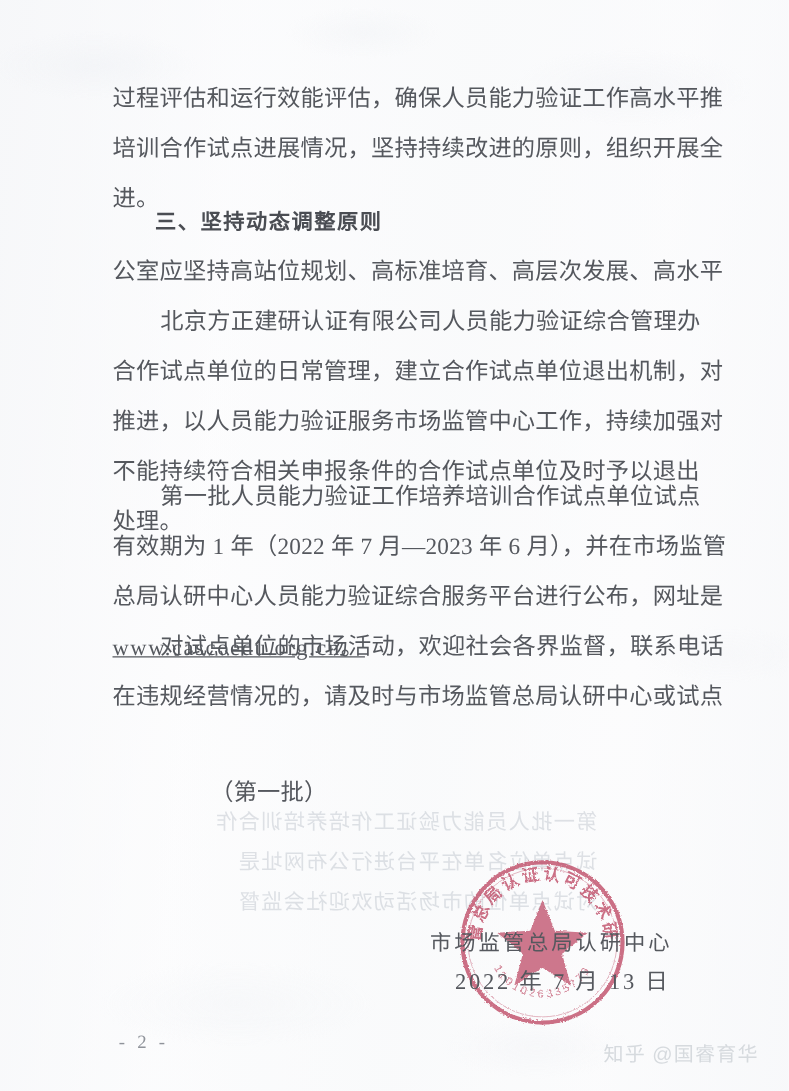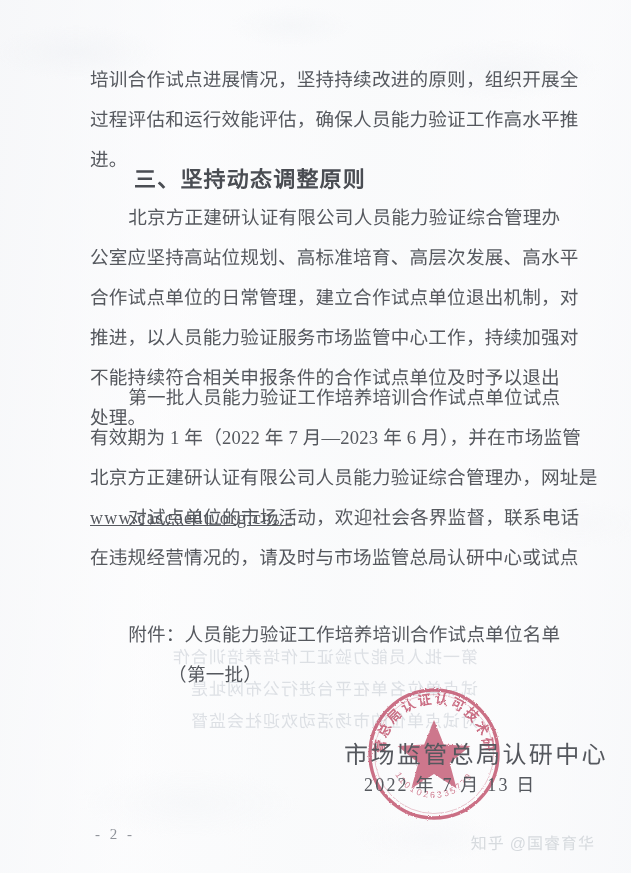--- a/index.html
+++ b/index.html
@@ -83,23 +83,23 @@
   .para .ln {
     display: block;
     white-space: nowrap;
   }
 
   .indent2 { padding-left: 2.05em; }
 
   .heading {
     position: absolute;
     left: 90px;
-    font-family: Liberation Serif, serif;
+    font-family: Liberation Mono, monospace;
     font-weight: bold;
-    font-size: 22px;
+    font-size: 17px;
     line-height: 34px;
     color: #4a4d53;
     letter-spacing: 1.2px;
     padding-left: 2.0em;
   }
 
   .mono-url {
     font-family: "Liberation Serif", "DejaVu Serif", serif;
     letter-spacing: 1.3px;
     font-size: 18px;
@@ -122,27 +122,26 @@
   
   .sigblock {
     position: absolute;
     left: 330px;
     top: 740px;
     width: 230px;
     text-align: left;
     z-index: 4;
   }
   .sig-org {
-    font-size: 24px;
+    font-size: 17px;
     line-height: 30px;
     letter-spacing: 2.4px;
     color: #55585e;
     white-space: nowrap;
     padding-left: 14px;
-    text-align: right;
   }
   .sig-date {
     font-size: 18px;
     line-height: 30px;
     letter-spacing: 2.2px;
     color: #55585e;
     white-space: nowrap;
     padding-left: 34px;
   }
 
@@ -163,21 +162,21 @@
   .pagenum {
     position: absolute;
     left: 95px;
     top: 826px;
     font-size: 15px;
     letter-spacing: 3px;
     color: #8f939a;
   }
   .watermark {
     position: absolute;
-    right: 36px;
+    right: 24px;
     top: 830px;
     font-family: "Liberation Sans", "DejaVu Sans", sans-serif;
     font-size: 16px;
     color: #d6dade;
     letter-spacing: 1px;
     white-space: nowrap;
   }
   .wm-logo { margin-right: 5px; }
 </style>
 </head>
@@ -189,50 +188,49 @@
 
   <div class="bleed">
     <div>第一批人员能力验证工作培养培训合作</div>
     <div>试点单位名单在平台进行公布网址是</div>
     <div>对试点单位的市场活动欢迎社会监督</div>
   </div>
 
   <div class="content">
 
     <div class="para" style="top:60px;">
+      <span class="ln">过程评估和运行效能评估，确保人员能力验证工作高水平推</span>
       <span class="ln">培训合作试点进展情况，坚持持续改进的原则，组织开展全</span>
-      <span class="ln">过程评估和运行效能评估，确保人员能力验证工作高水平推</span>
       <span class="ln">进。</span>
     </div>
 
     <div class="heading" style="top:163px;">三、坚持动态调整原则</div>
 
     <div class="para" style="top:198px;">
+      <span class="ln">公室应坚持高站位规划、高标准培育、高层次发展、高水平</span>
       <span class="ln indent2">北京方正建研认证有限公司人员能力验证综合管理办</span>
-      <span class="ln">公室应坚持高站位规划、高标准培育、高层次发展、高水平</span>
       <span class="ln">合作试点单位的日常管理，建立合作试点单位退出机制，对</span>
       <span class="ln">推进，以人员能力验证服务市场监管中心工作，持续加强对</span>
       <span class="ln">不能持续符合相关申报条件的合作试点单位及时予以退出</span>
       <span class="ln">处理。</span>
     </div>
 
     <div class="para" style="top:378px;">
       <span class="ln indent2">第一批人员能力验证工作培养培训合作试点单位试点</span>
       <span class="ln">有效期为 1 年（2022 年 7 月—2023 年 6 月），并在市场监管</span>
-      <span class="ln">北京方正建研认证有限公司人员能力验证综合管理办，网址是</span>
+      <span class="ln">总局认研中心人员能力验证综合服务平台进行公布，网址是</span>
       <span class="ln mono-url">www.cascoedu.org.cn。</span>
     </div>
 
     <div class="para" style="top:498px;">
       <span class="ln indent2">对试点单位的市场活动，欢迎社会各界监督，联系电话</span>
       <span class="ln">在违规经营情况的，请及时与市场监管总局认研中心或试点</span>
     </div>
 
     <div class="attach" style="top:615px;">
-      <div class="l1">附件：人员能力验证工作培养培训合作试点单位名单</div>
       <div class="l2">（第一批）</div>
     </div>
 
   </div>
 
   <div class="seal">
     <svg viewBox="0 0 142 142" xmlns="http://www.w3.org/2000/svg">
       <defs>
         <path id="arcTop" d="M 21,71 A 50,50 0 1 1 121,71" fill="none"></path>
         <path id="arcBot" d="M 27,71 A 44,44 0 0 0 115,71" fill="none"></path>

